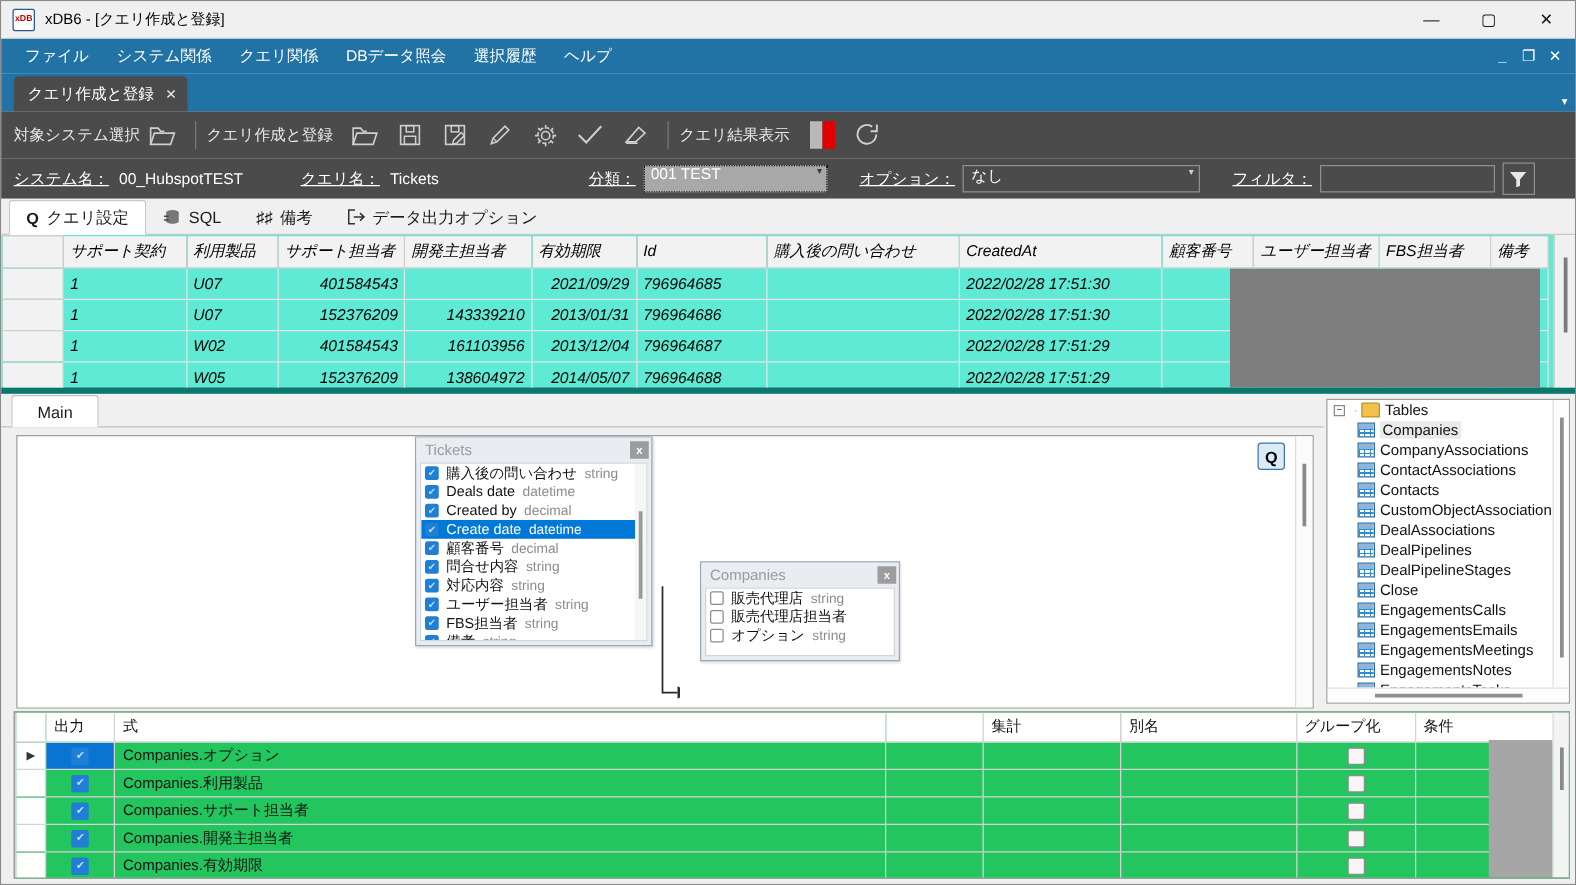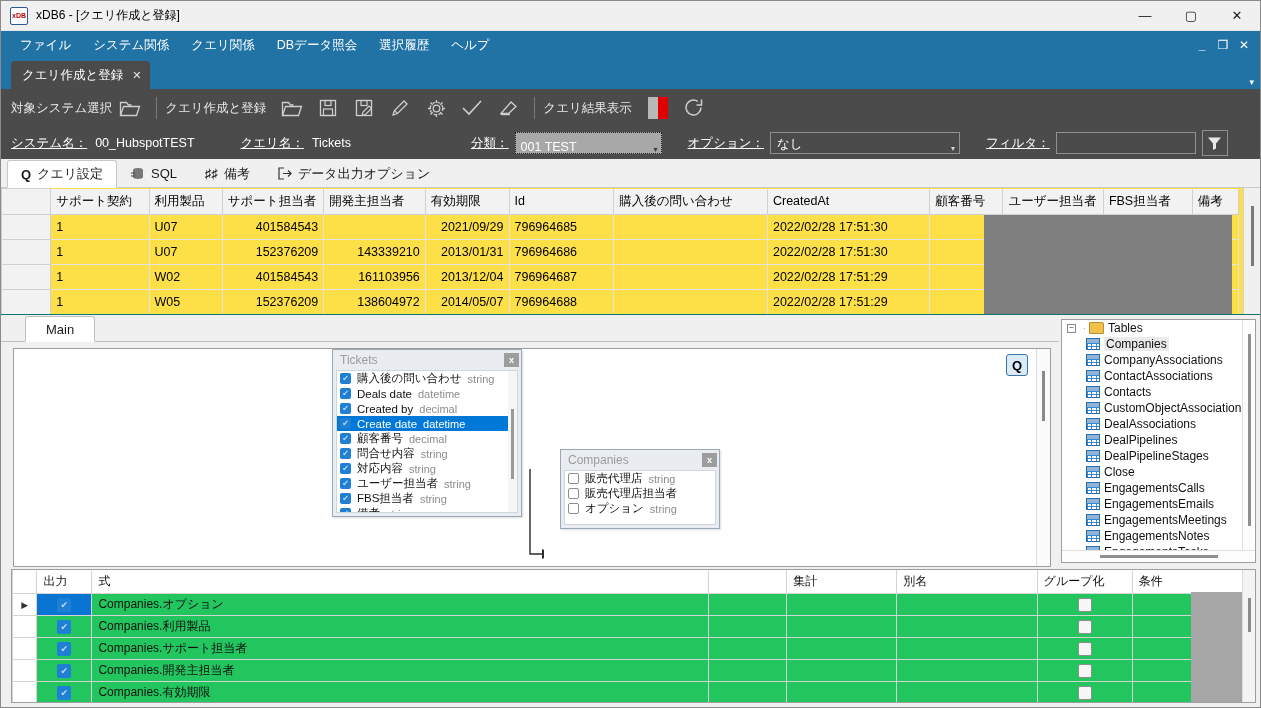--- a/index.html
+++ b/index.html
@@ -116,21 +116,21 @@
   }
   .pb-label {
     color: #ffffff; font-size: 12.5px;
     text-decoration: underline; white-space: nowrap;
   }
   .pb-value { color: #ffffff; font-size: 12.5px; margin-left: 8px; white-space: nowrap; }
   .pb-gap-lg { width: 46px; }
   .pb-gap-md { width: 26px; }
   .pb-combo {
     height: 22px; background: #a8a8a8;
-    display: flex; align-items: flex-end;
+    display: flex; align-items: flex-start;
     color: #ffffff; font-size: 12.5px;
     padding: 0 4px 0 6px;
     position: relative;
     margin-left: 6px;
   }
   .pb-combo.focused { outline: 1px dotted #1a1a1a; outline-offset: -1px; }
   .pb-combo .cval { flex: 1 1 auto; overflow: hidden; white-space: nowrap; }
   .pb-combo .carrow { font-size: 8px; color: #3a3a3a; padding-left: 4px; }
   .pb-combo.dark { background: #4b4b4b; border: 1px solid #8f8f8f; }
   .pb-combo.dark .carrow { color: #d0d0d0; }
@@ -164,25 +164,26 @@
     background: #ffffff;
     border: 1px solid #c8c8c8; border-bottom: 1px solid #ffffff;
     margin-bottom: -1px;
     border-radius: 3px 3px 0 0;
   }
   .itab .ico { display: flex; align-items: center; }
 
   
   .gridwrap {
     flex: 0 0 127px;
-    background: #fde047;
+    background: #5eead4;
     display: flex;
-    border-bottom: 1px solid #0f766e;
+    border-bottom: 5px solid #0f766e;
     overflow: hidden;
     position: relative;
+    font-style: italic;
   }
   table.dgrid {
     border-collapse: collapse;
     font-size: 12.5px; color: #000;
     table-layout: fixed;
     width: 1238px;
   }
   table.dgrid th {
     background: #f2f2f2;
     border: 1px solid #d0d0d0;
@@ -226,21 +227,21 @@
     display: flex;
     background: #f0f0f0;
     overflow: hidden;
   }
   .leftcol { flex: 1 1 auto; display: flex; flex-direction: column; overflow: hidden; }
 
   
   .dtabs {
     height: 27px; flex: 0 0 27px;
     display: flex; align-items: flex-end;
-    padding-left: 24px;
+    padding-left: 8px;
     background: #f0f0f0;
     border-bottom: 1px solid #c0c0c0;
   }
   .dtab {
     height: 26px; padding: 0 20px;
     display: flex; align-items: center;
     font-size: 13px; color: #1a1a1a;
     background: #ffffff;
     border: 1px solid #c0c0c0; border-bottom: 1px solid #fff;
     margin-bottom: -1px;

